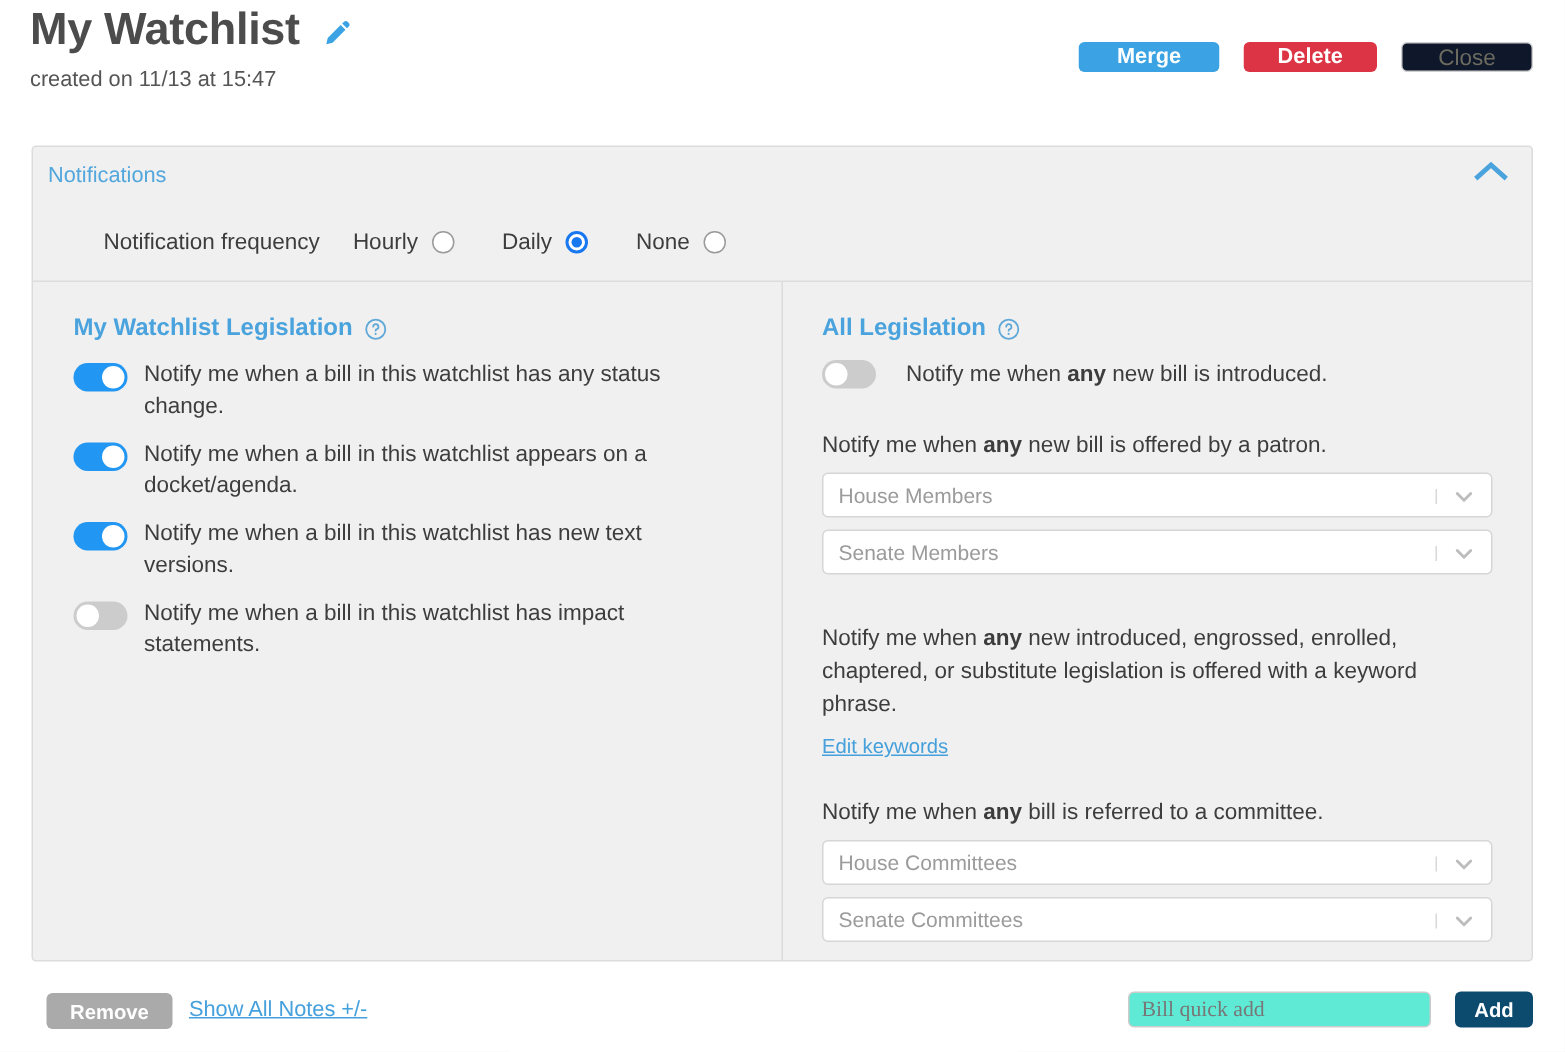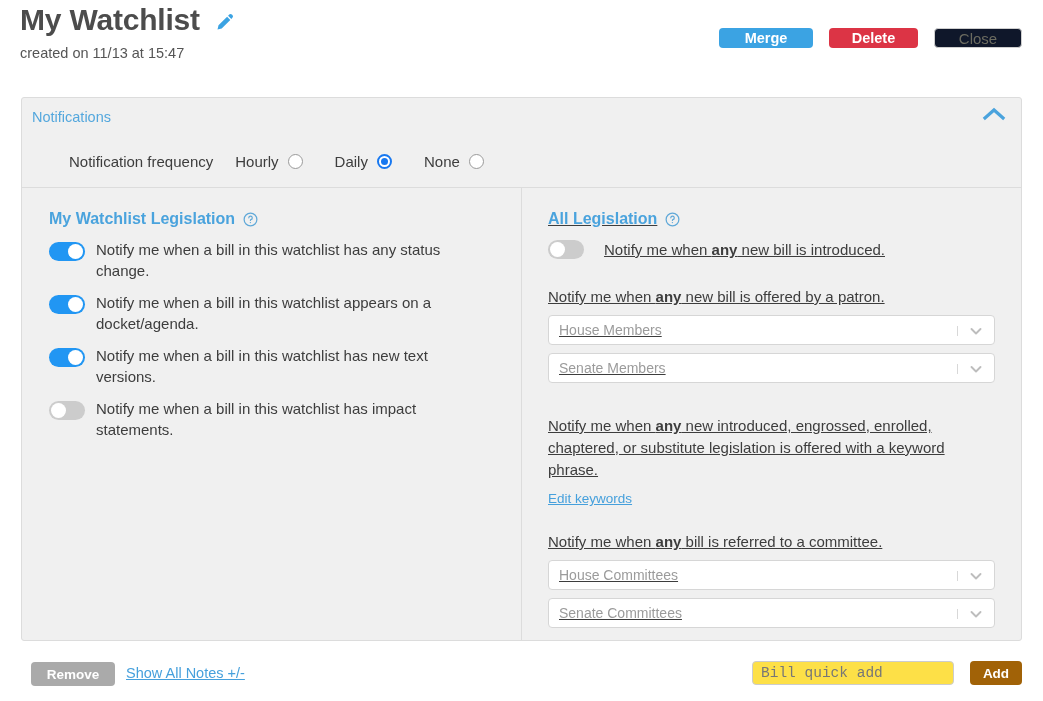--- a/index.html
+++ b/index.html
@@ -90,21 +90,21 @@
 
   .divider-h {
     height: 1px; background: #dcdcdc; margin: 0;
   }
 
   .columns { display: flex; height: 452px; }
   .col-left {
     width: 500px; padding: 22px 20px 0 27px;
     border-right: 1px solid #dcdcdc;
   }
-  .col-right { flex: 1; padding: 22px 26px 0 26px; text-decoration: underline; }
+  .col-right { flex: 1; padding: 22px 26px 0 26px; }
 
   .col-heading {
     display: flex; align-items: center; gap: 8px;
     font-size: 16px; font-weight: bold; color: #4aa3dd;
     margin-bottom: 11px;
   }
   .help-icon { width: 15px; height: 15px; display: inline-block; cursor: pointer; }
 
   
   .toggle-row { display: flex; align-items: flex-start; margin-bottom: 11px; }
@@ -176,29 +176,29 @@
   }
   .notes-link {
     position: absolute; left: 126px; top: 15px;
     font-size: 14.5px; color: #46a0dc;
     text-decoration: underline; cursor: pointer;
   }
   .quick-add {
     position: absolute; left: 752px; top: 661px;
     width: 202px; height: 24px;
     border: 1px solid #cccccc; border-radius: 4px;
-    background: #fde047; font-size: 14.5px;
+    background: #5eead4; font-size: 14.5px;
     color: #777; padding: 0 8px;
-    font-family: Liberation Mono, monospace;
+    font-family: Liberation Serif, serif;
   }
   .quick-add::placeholder { color: #777; }
   .btn-add {
     position: absolute; left: 970px; top: 661px;
     width: 52px; height: 24px;
-    background: #a16207; color: #fff;
+    background: #0c4a6e; color: #fff;
     border: none; border-radius: 4px;
     font-size: 13.5px; font-weight: bold;
     font-family: "Liberation Sans", sans-serif;
     cursor: pointer;
   }
   b { font-weight: bold; }
 </style>
 </head>
 <body>
 

